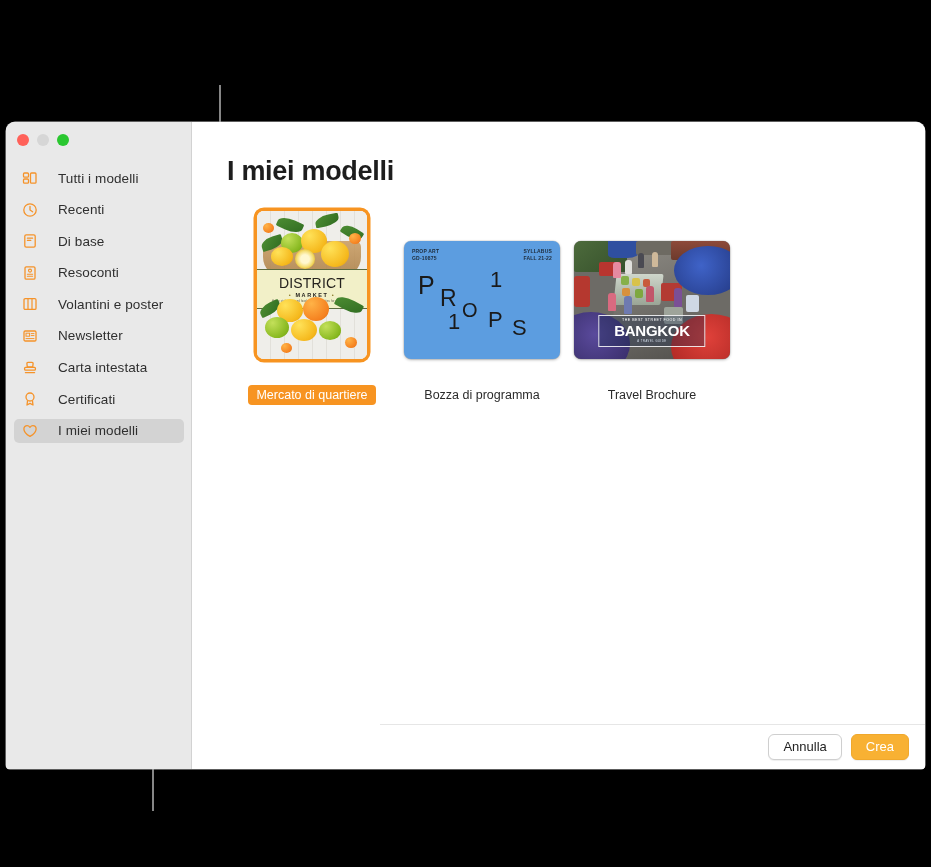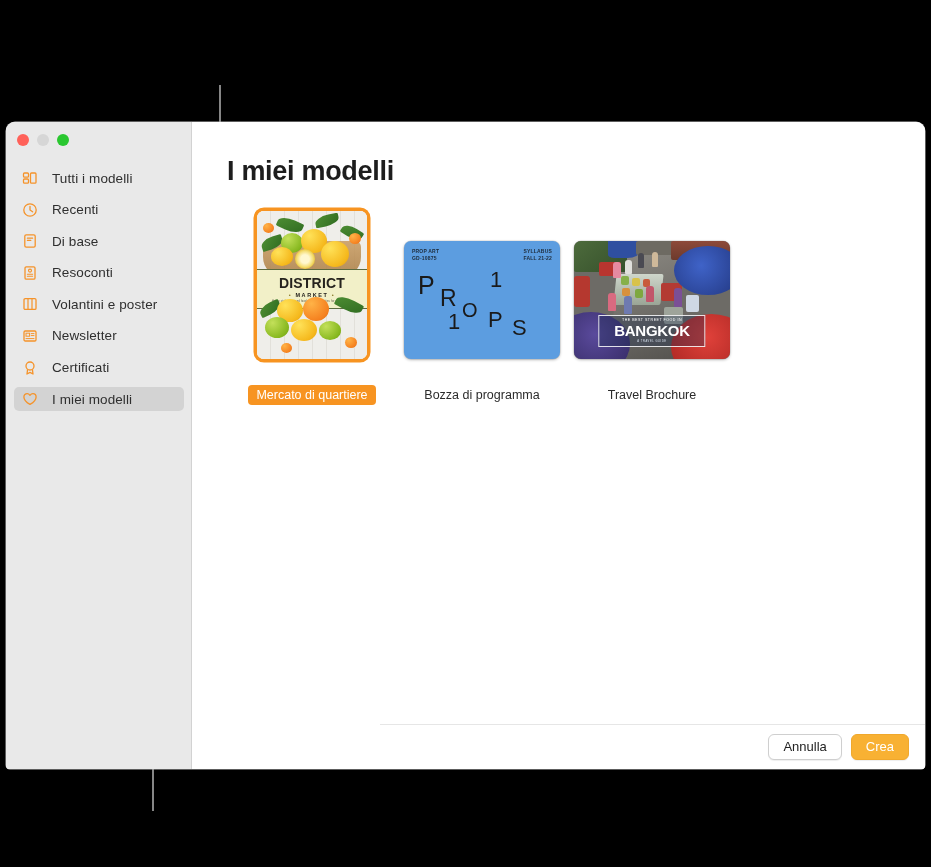--- a/index.html
+++ b/index.html
@@ -29,21 +29,21 @@
     background:#e9e9e9;border-right:1px solid #d2d2d2;box-sizing:border-box;
   }
   .traffic{position:absolute;left:11px;top:12px;display:flex;gap:8px;align-items:center;}
   .dot{width:12px;height:12px;border-radius:50%;}
   .dot.red{background:#ff6159;}
   .dot.gray{background:#d6d6d6;}
   .dot.green{background:#2ac730;}
 
   .nav{position:absolute;left:0;top:44px;width:186px;}
   .nav-item{
-    display:flex;align-items:center;gap:14px;
+    display:flex;align-items:center;gap:20px;
     height:24px;margin:0 8px 7.6px 8px;padding:0 8px;
     border-radius:5px;box-sizing:border-box;cursor:default;
   }
   .nav-item.selected{background:#d3d3d3;}
   .nav-label{font-size:13.5px;color:#2f2f2f;letter-spacing:.1px;white-space:nowrap;}
   .nav-icon{width:16px;height:16px;flex:0 0 16px;display:block;}
 
   
   .content{
     position:absolute;left:187px;top:0;right:0;bottom:0;background:#fff;
@@ -91,21 +91,21 @@
   }
   .basket{
     position:absolute;left:6px;right:6px;top:30px;height:36px;
     background:linear-gradient(#c89a5e,#a87a40);border-radius:6px 6px 20px 20px;opacity:.85;
   }
   .poster .band{
     position:absolute;left:0;right:0;top:58px;height:38px;
     background:#f2f0c8;border-top:1.5px solid #5c6b3f;border-bottom:1.5px solid #5c6b3f;
     display:flex;flex-direction:column;align-items:center;justify-content:center;
   }
-  .band .t1{font-size:14px;font-weight:bold;color:#26231e;letter-spacing:.2px;line-height:14px;}
+  .band .t1{font-size:14px;font-weight:normal;color:#26231e;letter-spacing:.2px;line-height:14px;}
   .band .t2{font-size:5.5px;font-weight:bold;color:#26231e;letter-spacing:1.6px;margin-top:2px;}
   .band .t3{font-size:2.6px;color:#55503f;margin-top:2px;letter-spacing:.2px;}
   .band .t2 b{color:#8a7b2a;}
 
   
   .syl{width:156px;height:118px;background:#5c9de0;border-radius:7px;}
   .syl .corner{position:absolute;top:7px;font-size:5px;font-weight:bold;color:#1d2b3a;
     line-height:6.5px;letter-spacing:.2px;}
   .syl .corner.l{left:8px;text-align:left;}
   .syl .corner.r{right:8px;text-align:right;}
@@ -216,20 +216,28 @@
 
         <div class="nav-item">
           <svg class="nav-icon" viewBox="0 0 16 16">
             <rect x="2" y="3" width="12" height="10" rx="1.2" fill="none" stroke="#f5932a" stroke-width="1.3"></rect>
             <rect x="4" y="5.2" width="3.6" height="3" fill="none" stroke="#f5932a" stroke-width="1"></rect>
             <path d="M9.2 5.6h2.8M9.2 7.6h2.8M4 10.6h8" stroke="#f5932a" stroke-width="1" stroke-linecap="round"></path>
           </svg>
           <span class="nav-label">Newsletter</span>
         </div>
 
+        <div class="nav-item">
+          <svg class="nav-icon" viewBox="0 0 16 16">
+            <path d="M6 2.4h4c.7 0 1.2.6 1.1 1.3L10.7 7H5.3l-.4-3.3C4.8 3 5.3 2.4 6 2.4z" fill="none" stroke="#f5932a" stroke-width="1.3" stroke-linejoin="round"></path>
+            <rect x="2.6" y="7.4" width="10.8" height="2.8" rx=".9" fill="none" stroke="#f5932a" stroke-width="1.3"></rect>
+            <path d="M3.4 12.6h9.2" stroke="#f5932a" stroke-width="1.3" stroke-linecap="round"></path>
+          </svg>
+          <span class="nav-label">Carta intestata</span>
+        </div>
 
         <div class="nav-item">
           <svg class="nav-icon" viewBox="0 0 16 16">
             <circle cx="8" cy="6" r="4" fill="none" stroke="#f5932a" stroke-width="1.3"></circle>
             <path d="M5.6 9.4 5 14l3-1.6L11 14l-.6-4.6" fill="none" stroke="#f5932a" stroke-width="1.3" stroke-linejoin="round"></path>
           </svg>
           <span class="nav-label">Certificati</span>
         </div>
 
 

